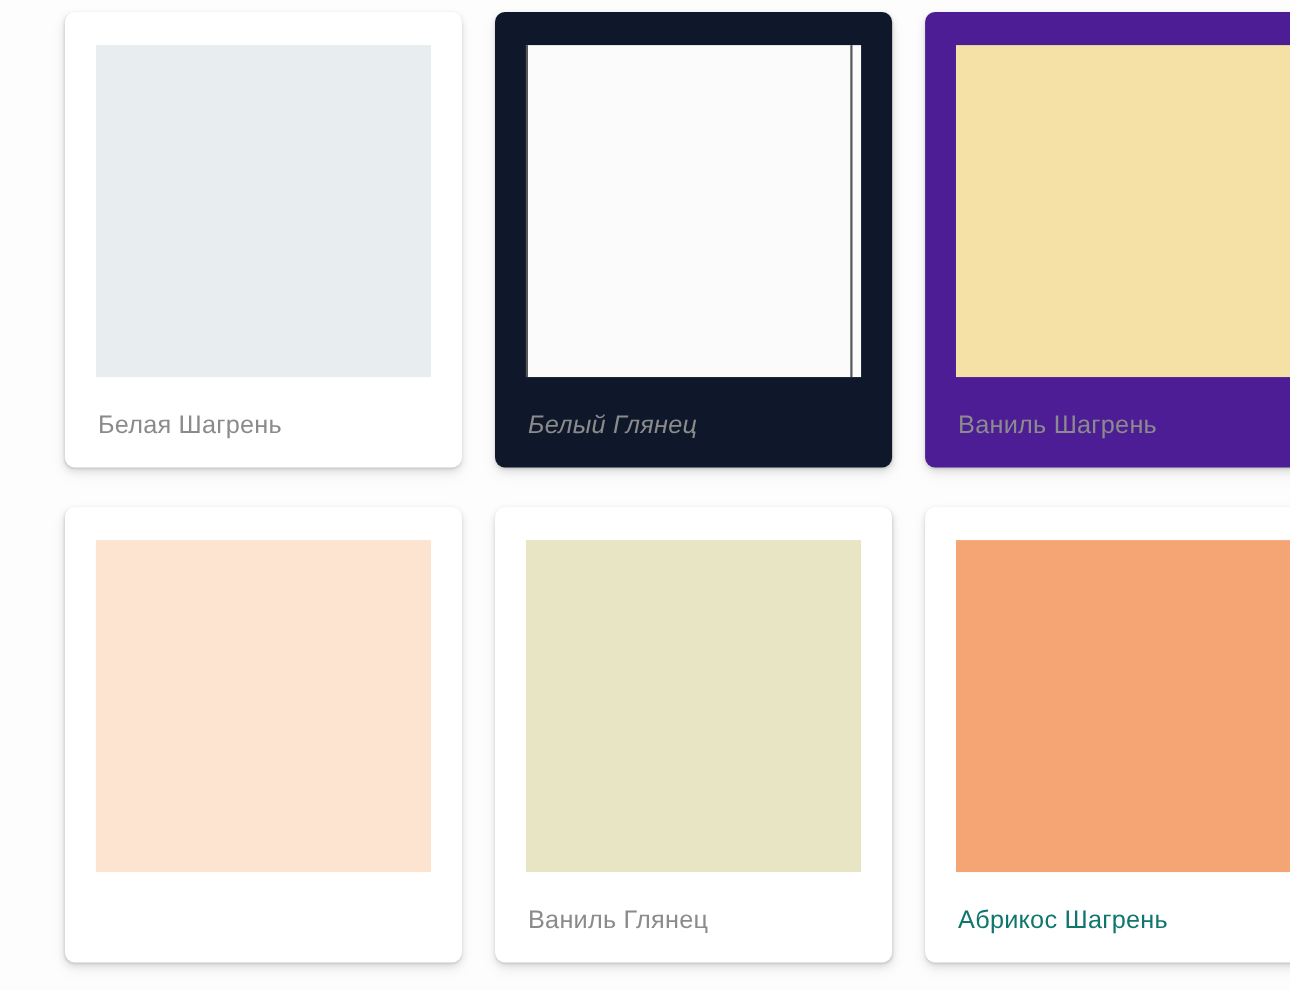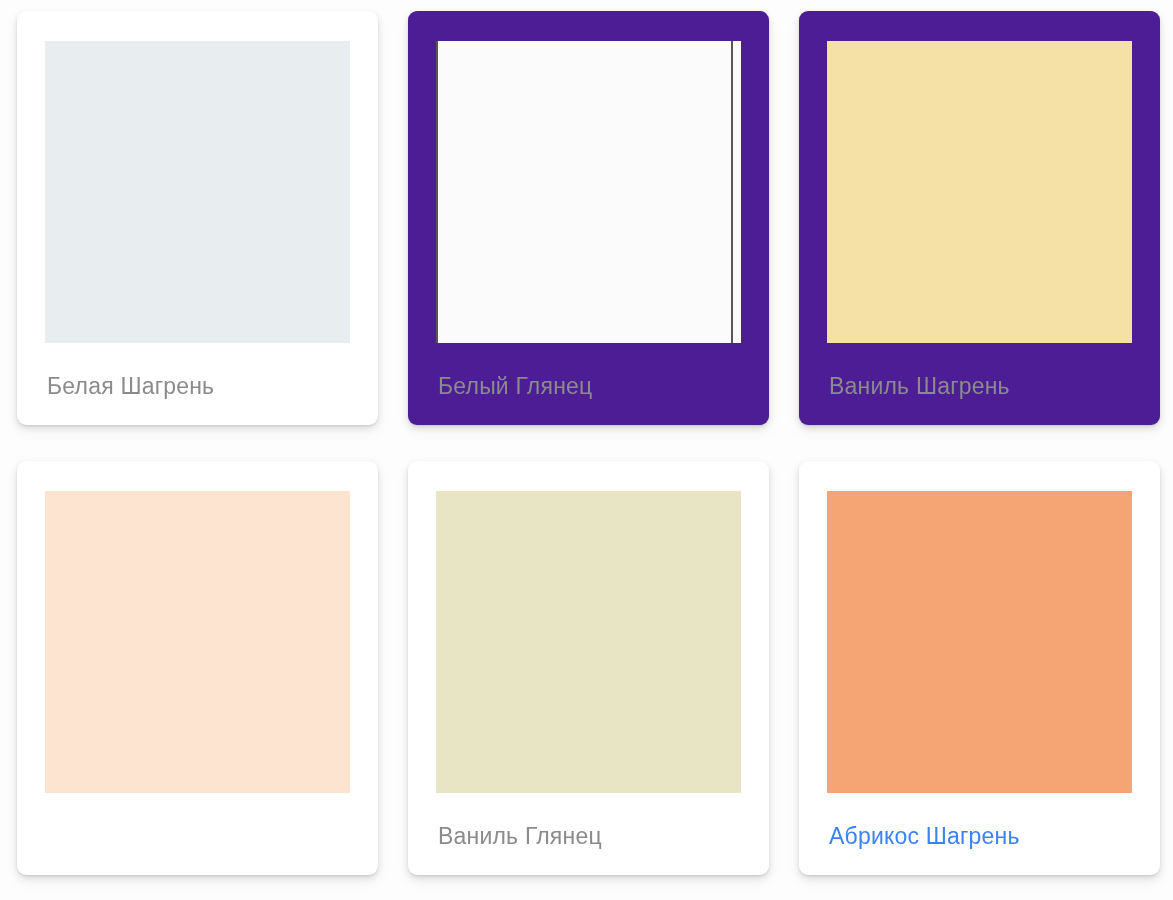--- a/index.html
+++ b/index.html
@@ -13,20 +13,21 @@
     overflow: hidden;
   }
 
   .gallery {
     position: relative;
     width: 1173px;
     height: 900px;
     display: grid;
     grid-template-columns: repeat(3, 391px);
     grid-template-rows: repeat(2, 450px);
+    padding-left: 42px;
   }
 
   .cell {
     position: relative;
     width: 391px;
     height: 450px;
   }
 
   .swatch-card {
     position: absolute;
@@ -88,21 +89,21 @@
   <div class="cell">
     <div class="swatch-card" style="background: rgb(255, 255, 255);">
       <div class="swatch-area">
         <div class="swatch-fill" style="background: rgb(232, 237, 239);"></div>
       </div>
       <div class="swatch-label" style="color: rgb(139, 139, 139);">Белая Шагрень</div>
     </div>
   </div>
 
   <div class="cell">
-    <div class="swatch-card" style="background: #4c1d95;">
+    <div class="swatch-card" style="background: #0f172a; font-style: italic;">
       <div class="swatch-area gloss-lines">
         <div class="swatch-fill" style="background: rgb(251, 251, 251);"></div>
         <div class="gloss-line left" style="background: rgb(85, 87, 89);"></div>
         <div class="gloss-line right" style="background: rgb(85, 87, 89);"></div>
       </div>
       <div class="swatch-label" style="color: rgb(139, 139, 139);">Белый Глянец</div>
     </div>
   </div>
 
   <div class="cell">
@@ -129,17 +130,17 @@
       </div>
       <div class="swatch-label" style="color: rgb(139, 139, 139);">Ваниль Глянец</div>
     </div>
   </div>
 
   <div class="cell">
     <div class="swatch-card" style="background: rgb(255, 255, 255);">
       <div class="swatch-area">
         <div class="swatch-fill" style="background: rgb(245, 164, 115);"></div>
       </div>
-      <div class="swatch-label" style="color: #3b82f6;">Абрикос Шагрень</div>
+      <div class="swatch-label" style="color: #0f766e;">Абрикос Шагрень</div>
     </div>
   </div>
 
 </div>
 
 </body></html>

